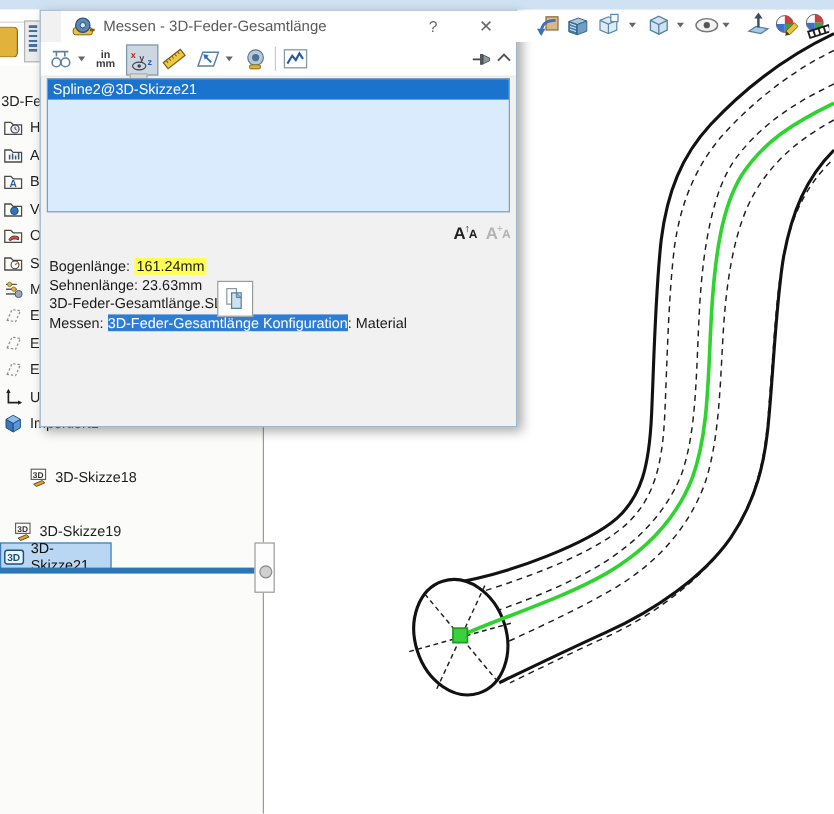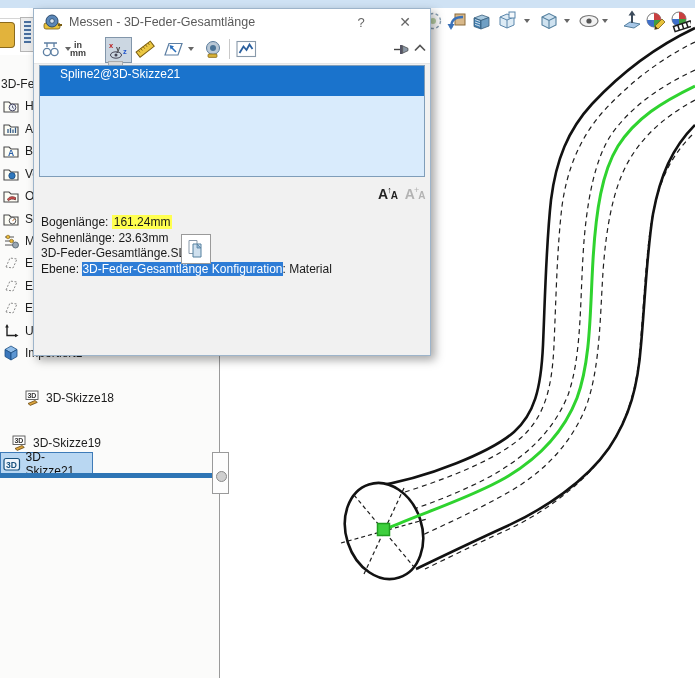--- a/index.html
+++ b/index.html
@@ -27,35 +27,35 @@
   #part-name{left:1px;top:22px;font-size:12px;color:#1d1d1d;white-space:nowrap;}
   #row-sk21{left:0;top:397px;width:91px;height:21px;background:#b9d7f2;border:1px solid #3e7bb8;
             display:flex;align-items:center;font-size:12px;color:#101010;}
   #row-sk21 svg{margin:0 5px 0 2px;}
   #rollback{left:0;top:418px;width:213px;height:5px;background:#2e75b5;}
   #rb-tab{left:212px;top:397px;width:15px;height:40px;background:#fdfdfd;border:1px solid #9a9a9a;}
   #rb-handle{left:216px;top:416px;width:9px;height:9px;border-radius:50%;background:#cfcfcf;border:1px solid #8a8a8a;}
   
   #dlg{left:33px;top:8px;width:396px;height:346px;background:#f1f1f1;border:1px solid #9db4ca;
        box-shadow:4px 4px 9px rgba(0,0,0,.35);z-index:10;}
-  #dlg-title{position:absolute;left:0;top:0;width:100%;height:26px;background:#fff;display:flex;align-items:center;}
+  #dlg-title{position:absolute;left:17px;top:0;width:100%;height:26px;background:#fff;display:flex;align-items:center;}
   #dlg-title .txt{font-size:12.5px;color:#5a5a5a;margin-left:7px;}
   #dlg-title svg{margin-left:9px;}
   .winbtn{position:absolute;top:4px;width:18px;height:18px;display:flex;align-items:center;justify-content:center;
           font-size:13px;color:#666;cursor:default;}
   #btn-help{left:318px;} #btn-close{left:362px;font-size:14px;}
   #dlg-toolbar{position:absolute;left:0;top:26px;width:100%;height:28px;background:#fff;border-bottom:1px solid #e6e6e6;}
   .tbtn{position:absolute;top:2px;height:24px;display:flex;align-items:center;justify-content:center;}
   .pressed{background:#ccd7e2;border:1px solid #8296aa;}
   .tb-dd{position:absolute;top:12px;}
   #tb-sep{position:absolute;left:195px;top:4px;width:1px;height:20px;background:#c9c9c9;}
   #grip{position:absolute;left:74px;top:52px;width:13px;height:7px;background:#d9d9d9;border:1px solid #ababab;}
   #units{font-size:9px;font-weight:bold;color:#3d3d3d;line-height:8px;text-align:center;}
   #mlist{position:absolute;left:5px;top:56px;width:384px;height:110px;background:#d9ebfc;border:1px solid #7f9db9;}
-  #mlist .sel{height:30px;background:#1a73cc;color:#fff;font-size:12px;line-height:17px;padding-left:20px;}
+  #mlist .sel{height:17px;background:#1a73cc;color:#fff;font-size:12px;line-height:17px;padding-left:4px;}
   #fontbtns{position:absolute;left:344px;top:177px;display:flex;gap:7px;align-items:flex-end;}
   .fbtn{display:flex;align-items:flex-end;line-height:1;}
   .fa1{font-size:14px;font-weight:bold;color:#222;} .fa2{font-size:10px;font-weight:bold;color:#222;}
   .fup{font-size:9px;color:#222;margin:0 -1px 6px -1px;}
   .fdim .fa1,.fdim .fa2,.fdim .fup{color:#b3b3b3;}
   #results{position:absolute;left:7px;top:206px;font-size:12px;color:#1a1a1a;line-height:15.5px;white-space:nowrap;}
   .hl-y{background:#ffff4f;padding:0 2px;}
   .hl-b{background:#2d7cd6;color:#fff;}
   #copybtn{position:absolute;left:147px;top:225px;width:28px;height:28px;background:#fff;border:1px solid #9a9a9a;
            display:flex;align-items:center;justify-content:center;}
@@ -338,21 +338,21 @@
     <div class="tbtn" style="left:4px;width:25px">
       <svg width="22" height="20">
           <path d="M4,4 h13 M7,4 v4 M14,4 v4" stroke="#5d7fa3" stroke-width="1.3" fill="none"></path>
           <circle cx="7" cy="13" r="3.6" fill="none" stroke="#5d7fa3" stroke-width="1.3"></circle>
           <circle cx="14.5" cy="13" r="3.6" fill="none" stroke="#5d7fa3" stroke-width="1.3"></circle>
         </svg>
     </div>
     <div class="tb-dd" style="left:31px">
         <div class="dd"></div>
       </div>
-    <div class="tbtn" style="left:32px;width:24px">
+    <div class="tbtn" style="left:42px;width:24px">
       <div id="units">
           <div>in</div>
           <div>mm</div>
         </div>
     </div>
     <div class="tbtn pressed" style="left:71px;width:25px">
       <svg width="22" height="19">
           <text x="1" y="7" font-size="7.5" font-weight="bold" fill="#bb2222" font-family="Liberation Sans,sans-serif">x</text>
           <text x="8" y="10" font-size="7.5" font-weight="bold" fill="#444" font-family="Liberation Sans,sans-serif">y</text>
           <text x="15" y="13" font-size="7.5" font-weight="bold" fill="#2255cc" font-family="Liberation Sans,sans-serif">z</text>
@@ -421,21 +421,21 @@
       <span class="fa1">A</span>
         <span class="fup">+</span>
         <span class="fa2">A</span>
     </div>
   </div>
 
   <div id="results">
     <div><span>Bogenlänge:</span> <span class="hl-y">161.24mm</span></div>
     <div><span>Sehnenlänge:</span> <span>23.63mm</span></div>
     <div>3D-Feder-Gesamtlänge.SLDP</div>
-    <div><span>Ebene:</span> <span class="hl-b">3D-Feder-Gesamtlänge Konfiguration</span><span>: Material</span></div>
+    <div><span>Messen:</span> <span class="hl-b">3D-Feder-Gesamtlänge Konfiguration</span><span>: Material</span></div>
   </div>
 
   <div id="copybtn">
     <svg width="18" height="20">
         <path d="M2,1.5 h8 l0,13 h-8 z" fill="#fff" stroke="#8899aa" stroke-width="1"></path>
         <path d="M6,5 h8 l0,13 h-8 z" fill="#cfe0ee" stroke="#55809f" stroke-width="1"></path>
         <path d="M10,5 l4,4 h-4 z" fill="#8fb4d4" stroke="#55809f" stroke-width=".8"></path>
       </svg>
   </div>
 </div>

